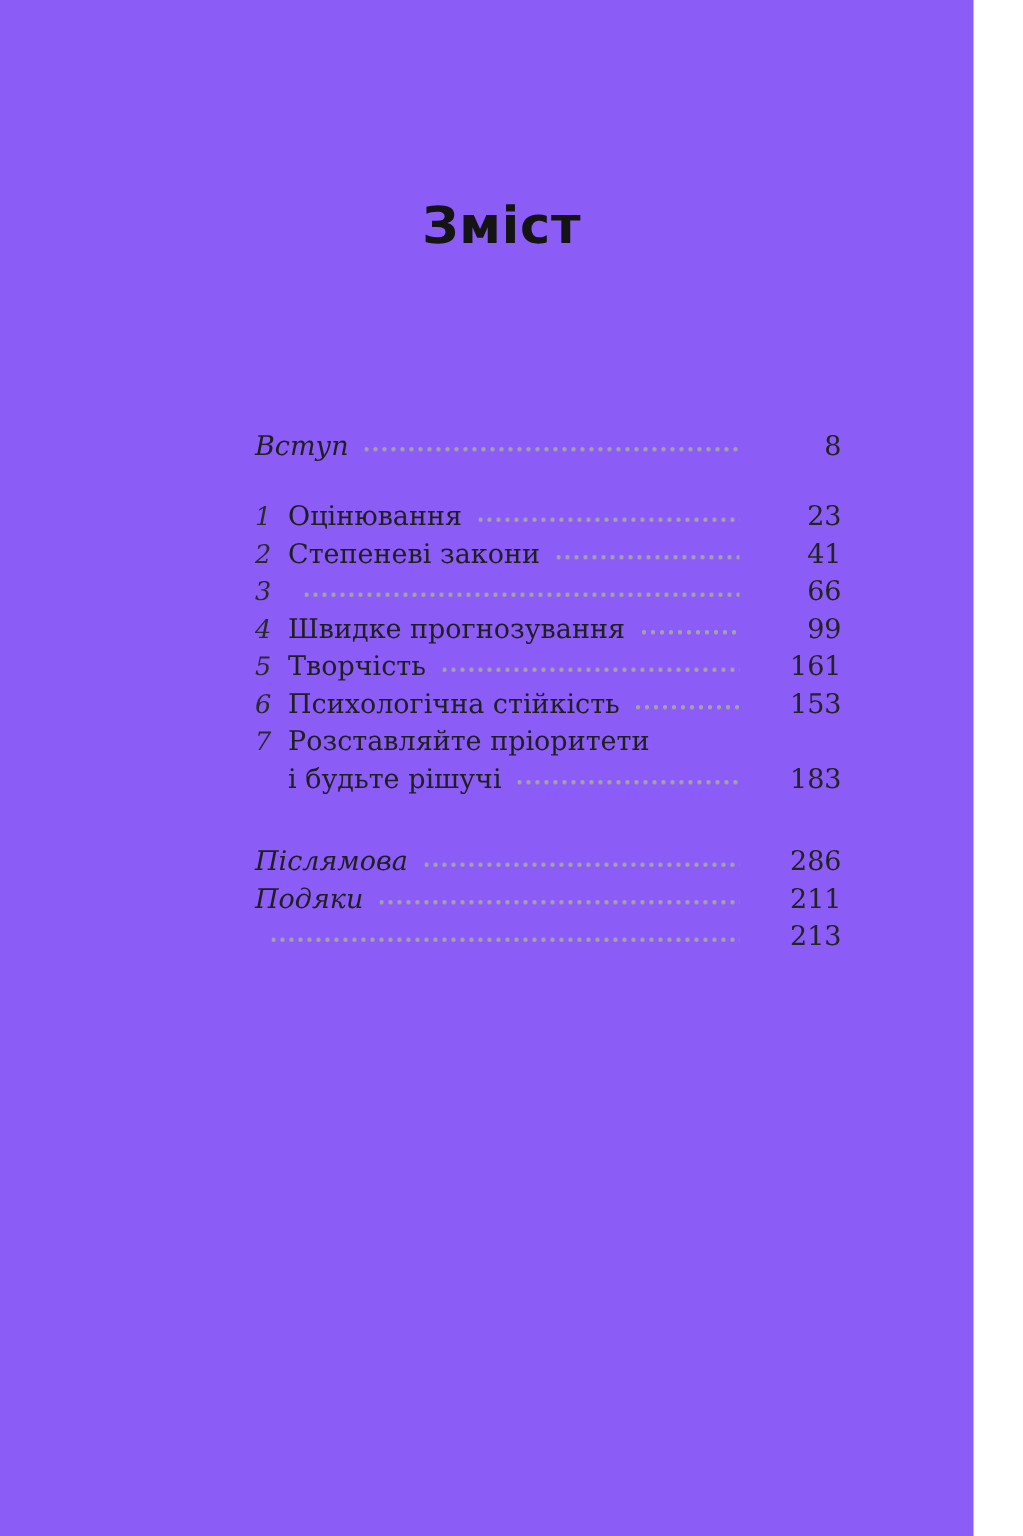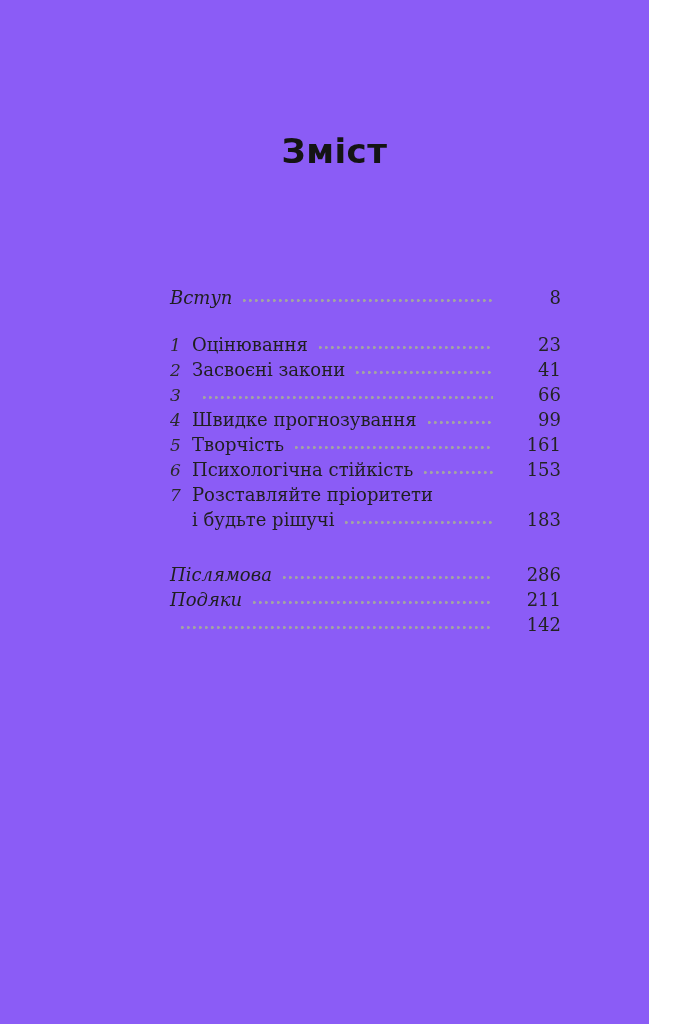--- a/index.html
+++ b/index.html
@@ -95,21 +95,21 @@
 
       <div class="row">
         <span class="num">1</span>
         <span class="label">Оцінювання</span>
         <span class="dots"></span>
         <span class="pg">23</span>
       </div>
 
       <div class="row">
         <span class="num">2</span>
-        <span class="label">Засвоєні закони</span>
+        <span class="label">Степеневі закони</span>
         <span class="dots"></span>
         <span class="pg">41</span>
       </div>
 
       <div class="row">
         <span class="num">3</span>
         <span class="dots"></span>
         <span class="pg">66</span>
       </div>
 
@@ -157,19 +157,19 @@
       </div>
 
       <div class="row">
         <span class="label italic">Подяки</span>
         <span class="dots"></span>
         <span class="pg">211</span>
       </div>
 
       <div class="row">
         <span class="dots"></span>
-        <span class="pg">142</span>
+        <span class="pg">213</span>
       </div>
 
     </div>
 
   </section>
 </main>
 
 </body></html>

